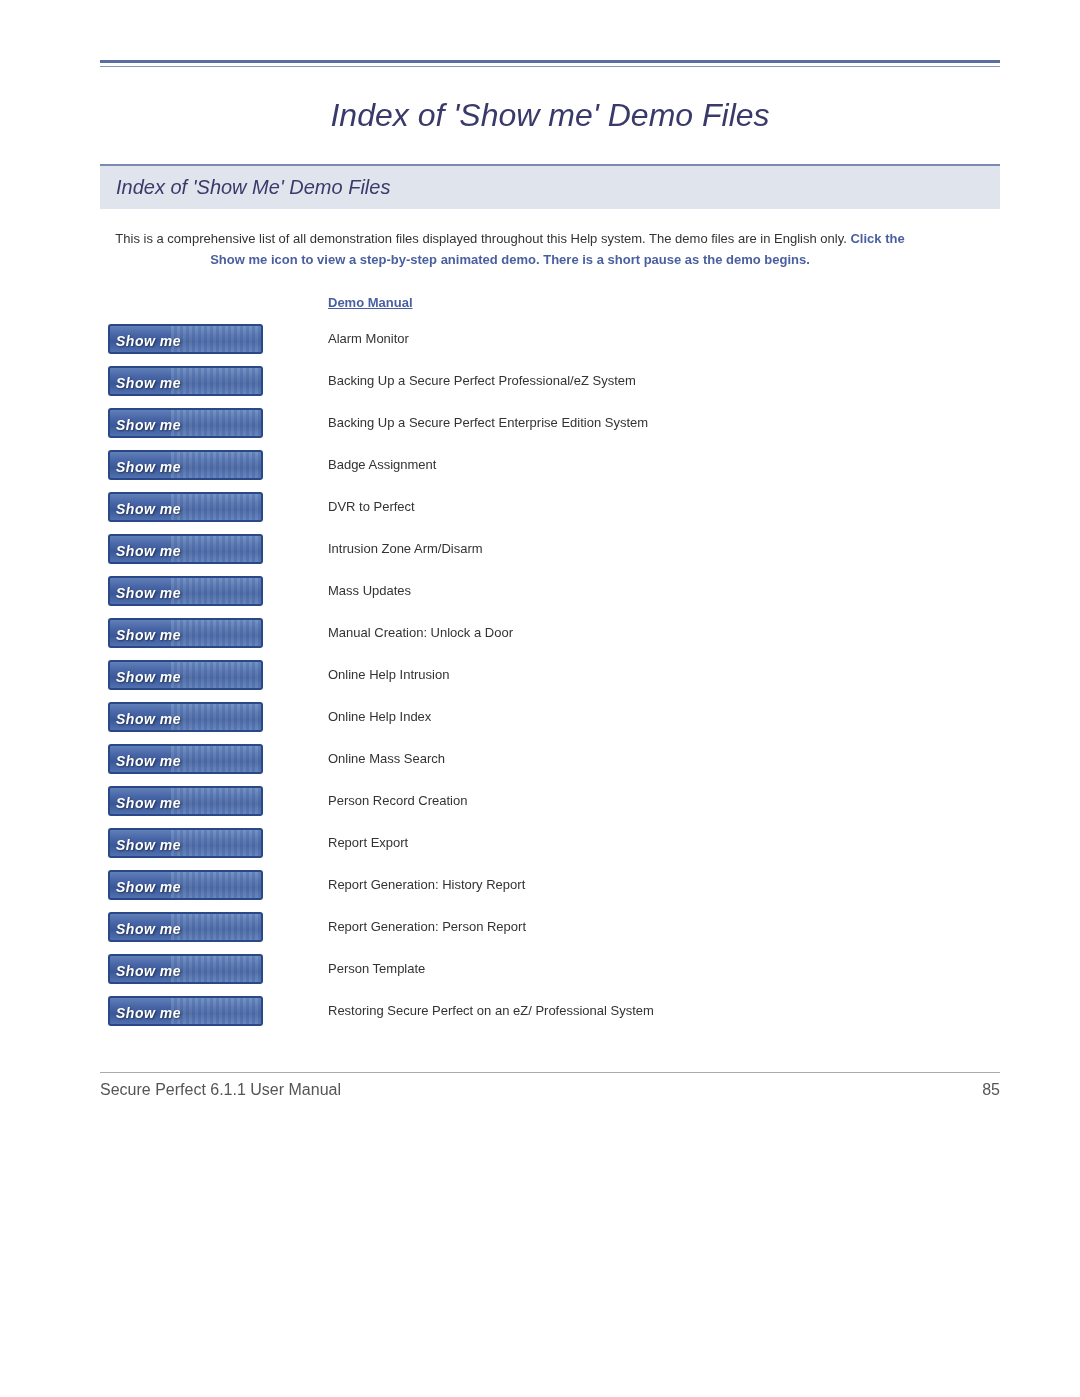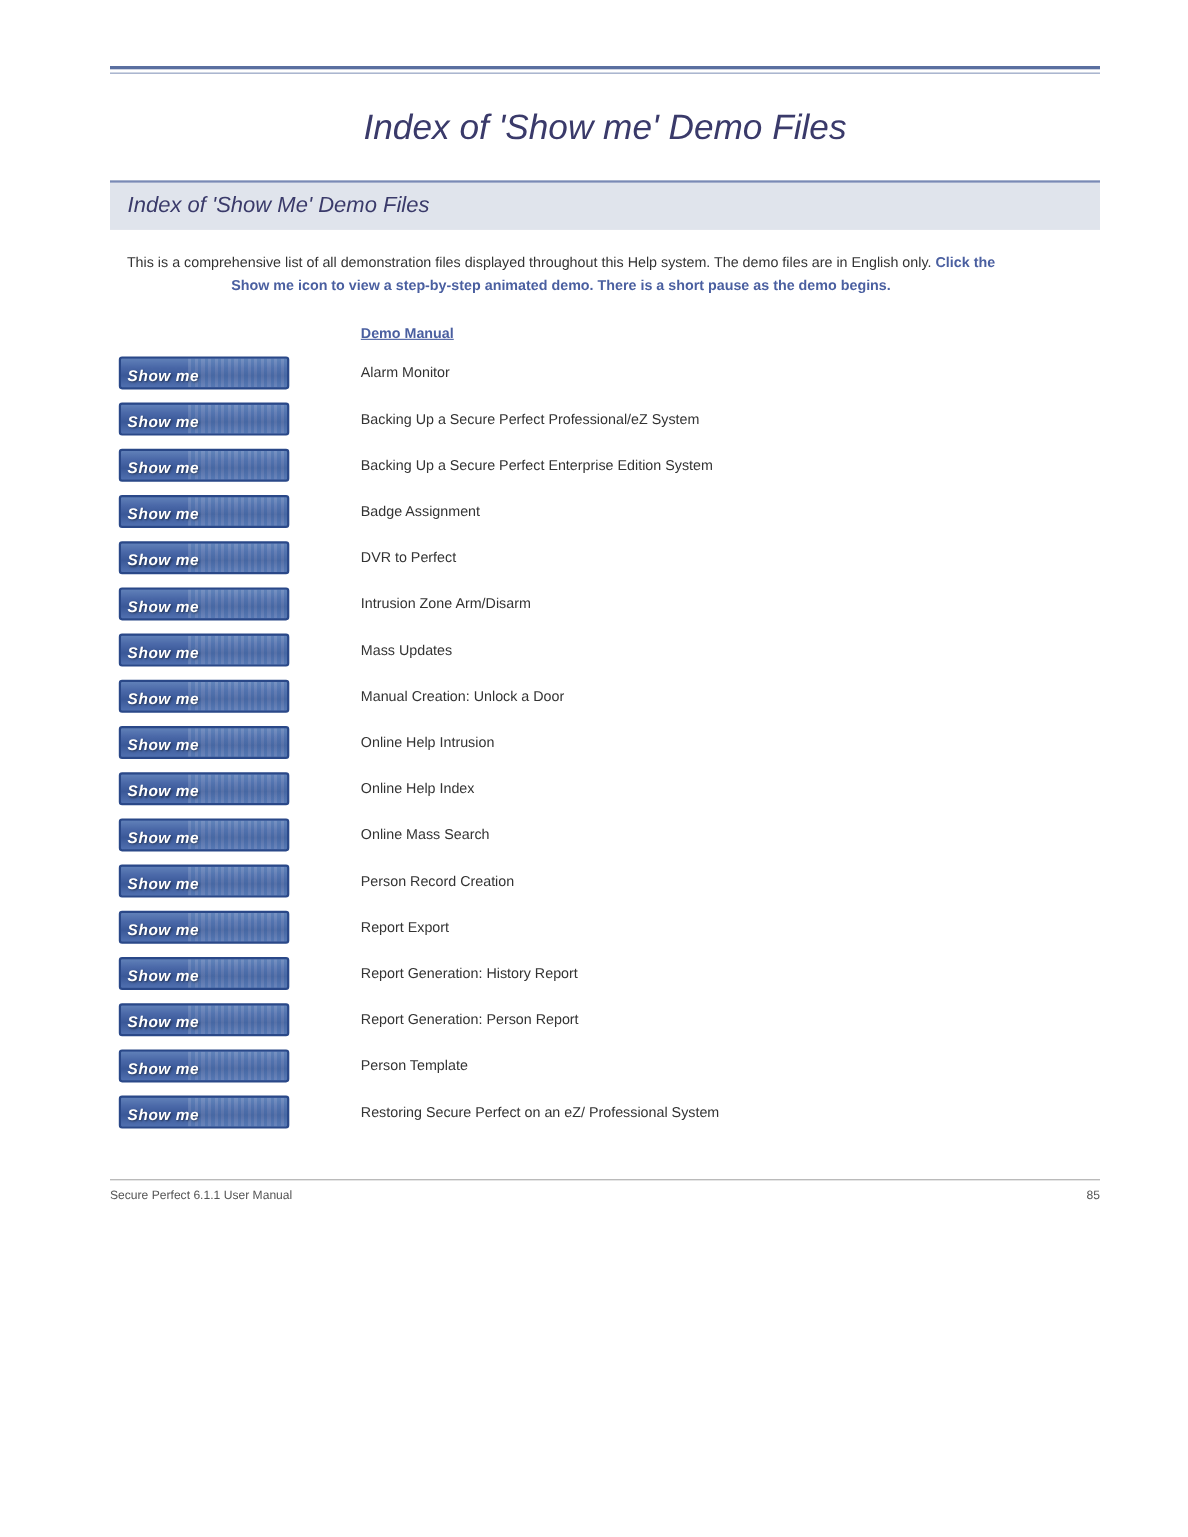--- a/index.html
+++ b/index.html
@@ -129,21 +129,21 @@
     
     .bottom-border {
       border-top: 1px solid #aaa;
       margin-top: 40px;
       padding-top: 8px;
     }
 
     .footer {
       display: flex;
       justify-content: space-between;
-      font-size: 11px;
+      font-size: 16px;
       color: #555;
     }
   </style>
 </head>
 <body>
 
 <div class="page-container">
 
   <div class="top-border"></div>
 

